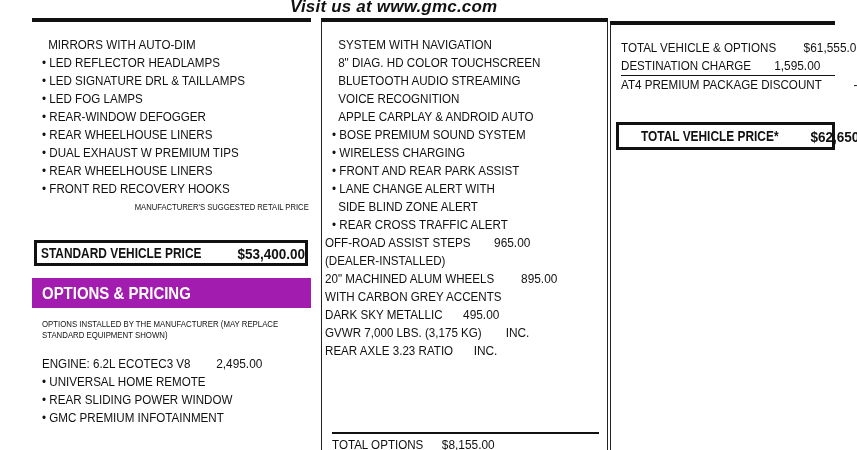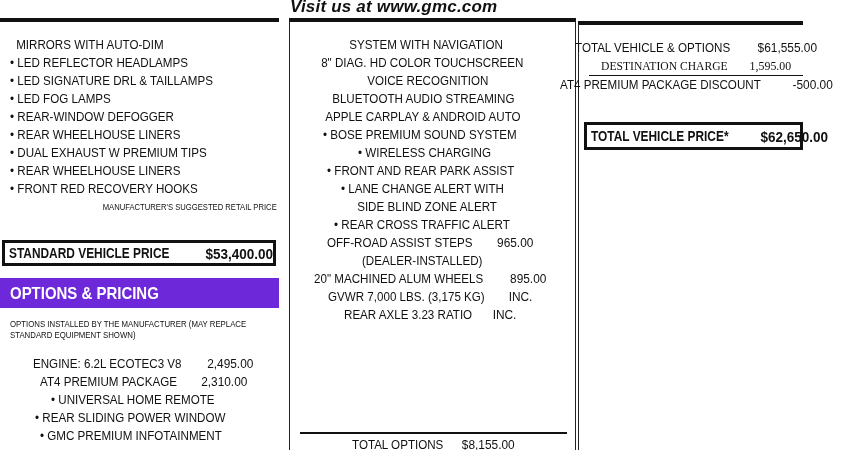--- a/index.html
+++ b/index.html
@@ -1,50 +1,50 @@
 <!DOCTYPE html>
 <html><head>
 <meta charset="utf-8">
 <style>
   html, body { margin:0; padding:0; background:#fff; }
   body { width:857px; height:450px; position:relative; overflow:hidden;
          font-family:"Liberation Sans", sans-serif; color:#111; }
   .header { position:absolute; left:290px; top:-3px; font-size:17px; font-weight:bold;
             font-style:italic; letter-spacing:0.2px; color:#111; }
-  .col { position:absolute; top:18px; bottom:0; border-top:4px solid #111; box-sizing:border-box; }
+  .col { position:absolute; top:18px; bottom:0; border-top:4px solid #111; box-sizing:border-box;margin-left:32px; }
   .col-left { left:0; width:279px; }
   .col-mid { left:289px; width:287px; border-left:1.5px solid #222; border-right:1.5px solid #222; }
   .col-right { left:578px; width:225px; border-left:1.5px solid #222; top:21px; }
   .line { font-size:13.2px; line-height:18px; white-space:nowrap; transform:scaleX(0.88);
           transform-origin:left center; height:18px; }
-  .row { display:flex; justify-content:center; position:relative; height:18px; }
+  .row { display:flex; justify-content:flex-start; position:relative; height:18px; }
   .row .lbl, .row .val { font-size:13.2px; line-height:18px; white-space:nowrap; display:inline-block; }
   .row .lbl { transform:scaleX(0.88); transform-origin:left center; }
   .row .val { transform:scaleX(0.9); transform-origin:right center; }
   .list-left { position:absolute; left:10px; top:14px; }
   .indent { padding-left:7px; }
   .msrp-caption { position:absolute; right:2px; top:180px; font-size:9px; transform:scaleX(0.85);
                   transform-origin:right center; white-space:nowrap; }
   .std-box { position:absolute; left:2px; top:218px; width:274px; height:26px; border:3px solid #111;
              box-sizing:border-box; display:flex; justify-content:space-between; align-items:center; padding:0 4px; }
   .std-box span { font-weight:bold; font-size:14px; white-space:nowrap; }
   .std-box .lbl { transform:scaleX(0.85); transform-origin:left center; }
   .std-box .val { transform:scaleX(0.9); transform-origin:right center; font-size:15px; }
-  .opt-banner { position:absolute; left:0; top:256px; width:279px; height:30px; background:#6d28d9; color:#fff;
+  .opt-banner { position:absolute; left:0; top:256px; width:279px; height:30px; background:#a21caf; color:#fff;
                 font-weight:bold; font-size:17px; line-height:32px; padding-left:10px; box-sizing:border-box; }
   .opt-banner span { display:inline-block; transform:scaleX(0.88); transform-origin:left center; white-space:nowrap; }
   .opt-note { position:absolute; left:10px; top:297px; font-size:9.2px; line-height:11px; width:300px;
               transform:scaleX(0.85); transform-origin:left top; }
   .opt-list { position:absolute; left:10px; right:2px; top:333px; }
   .mid-list { position:absolute; left:10px; right:8px; top:14px; }
   .total-opts { position:absolute; left:10px; right:8px; top:410px; border-top:2px solid #111; padding-top:2px; }
   .right-list { position:absolute; left:10px; right:0px; top:14px; }
-  .right-list .rule { border-bottom:1.2px solid #111;font-family:Liberation Serif, serif; }
+  .right-list .rule { border-bottom:1.2px solid #111; }
   .tvp-box { position:absolute; left:5px; right:0; top:97px; height:28px; border:3px solid #111; border-right:3px solid #111;
-             box-sizing:border-box; display:flex; justify-content:space-between; align-items:center; padding:0 4px; }
+             box-sizing:border-box; display:flex; justify-content:space-between; align-items:center; padding:0 22px; }
   .tvp-box span { font-weight:bold; font-size:14px; white-space:nowrap; }
   .tvp-box .lbl { transform:scaleX(0.85); transform-origin:left center; }
   .tvp-box .val { transform:scaleX(0.9); transform-origin:right center; font-size:15px; }
 </style>
 </head>
 <body>
 
 <div class="header">Visit us at www.gmc.com</div>
 
 <div class="col col-left">
@@ -72,24 +72,20 @@
   </div>
 
   <div class="opt-note">OPTIONS INSTALLED BY THE MANUFACTURER (MAY REPLACE STANDARD EQUIPMENT SHOWN)</div>
 
   <div class="opt-list">
     <div class="row">
       <span class="lbl">ENGINE:  6.2L ECOTEC3 V8</span>
       <span class="val">2,495.00</span>
     </div>
     <div class="row">
-      <span class="lbl">AT4 PREMIUM PACKAGE</span>
-      <span class="val">2,310.00</span>
-    </div>
-    <div class="row">
       <span class="lbl">• UNIVERSAL HOME REMOTE</span>
       <span class="val"></span>
     </div>
     <div class="row">
       <span class="lbl">• REAR SLIDING POWER WINDOW</span>
       <span class="val"></span>
     </div>
     <div class="row">
       <span class="lbl">• GMC PREMIUM INFOTAINMENT</span>
       <span class="val"></span>
@@ -101,25 +97,25 @@
   <div class="mid-list">
     <div class="row">
         <span class="lbl indent">SYSTEM WITH NAVIGATION</span>
         <span class="val"></span>
       </div>
     <div class="row">
         <span class="lbl indent">8" DIAG. HD COLOR TOUCHSCREEN</span>
         <span class="val"></span>
       </div>
     <div class="row">
+        <span class="lbl indent">BLUETOOTH AUDIO STREAMING</span>
+        <span class="val"></span>
+      </div>
+    <div class="row">
         <span class="lbl indent">VOICE RECOGNITION</span>
-        <span class="val"></span>
-      </div>
-    <div class="row">
-        <span class="lbl indent">BLUETOOTH AUDIO STREAMING</span>
         <span class="val"></span>
       </div>
     <div class="row">
         <span class="lbl indent">APPLE CARPLAY &amp; ANDROID AUTO</span>
         <span class="val"></span>
       </div>
     <div class="row">
         <span class="lbl">• BOSE PREMIUM SOUND SYSTEM</span>
         <span class="val"></span>
       </div>
@@ -147,20 +143,28 @@
         <span class="lbl" style="margin-left:-7px">OFF-ROAD ASSIST STEPS</span>
         <span class="val">965.00</span>
       </div>
     <div class="row">
         <span class="lbl" style="margin-left:-7px">(DEALER-INSTALLED)</span>
         <span class="val"></span>
       </div>
     <div class="row">
         <span class="lbl" style="margin-left:-7px">20" MACHINED ALUM WHEELS</span>
         <span class="val">895.00</span>
+      </div>
+    <div class="row">
+        <span class="lbl" style="margin-left:-7px">WITH CARBON GREY ACCENTS</span>
+        <span class="val"></span>
+      </div>
+    <div class="row">
+        <span class="lbl" style="margin-left:-7px">DARK SKY METALLIC</span>
+        <span class="val">495.00</span>
       </div>
     <div class="row">
         <span class="lbl" style="margin-left:-7px">GVWR 7,000 LBS. (3,175 KG)</span>
         <span class="val">INC.</span>
       </div>
     <div class="row">
         <span class="lbl" style="margin-left:-7px">REAR AXLE 3.23 RATIO</span>
         <span class="val">INC.</span>
       </div>
   </div>

